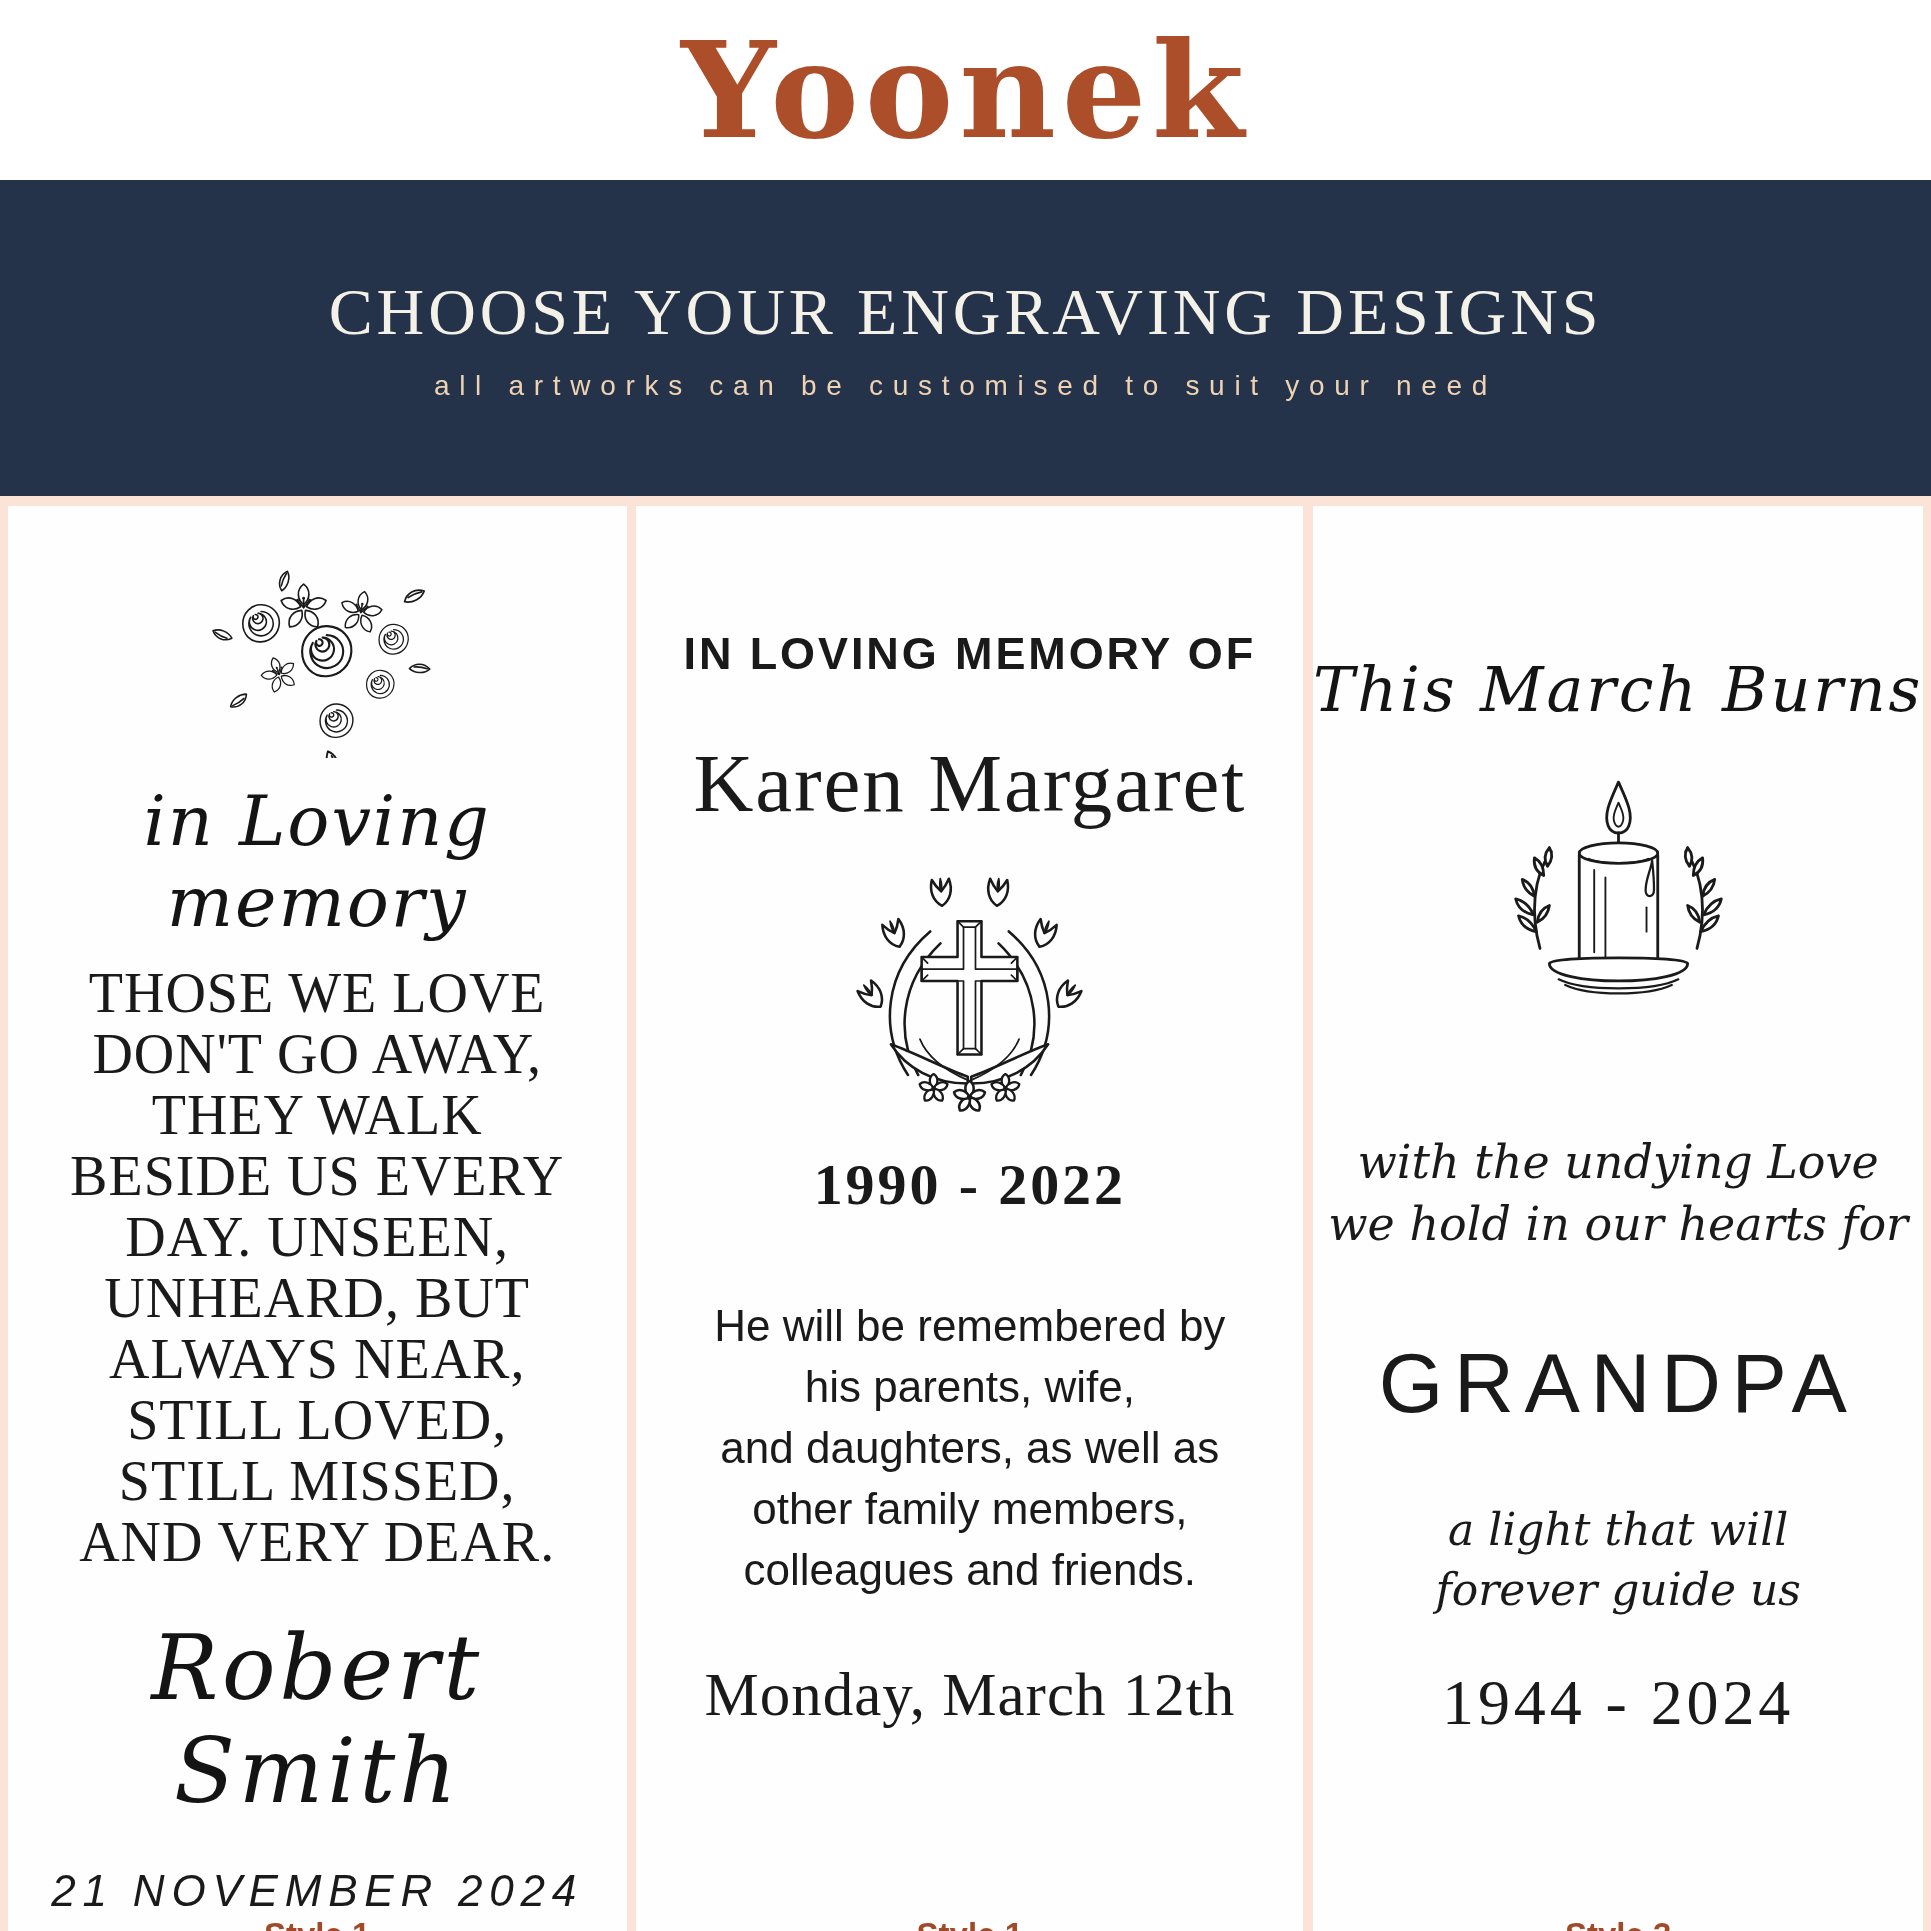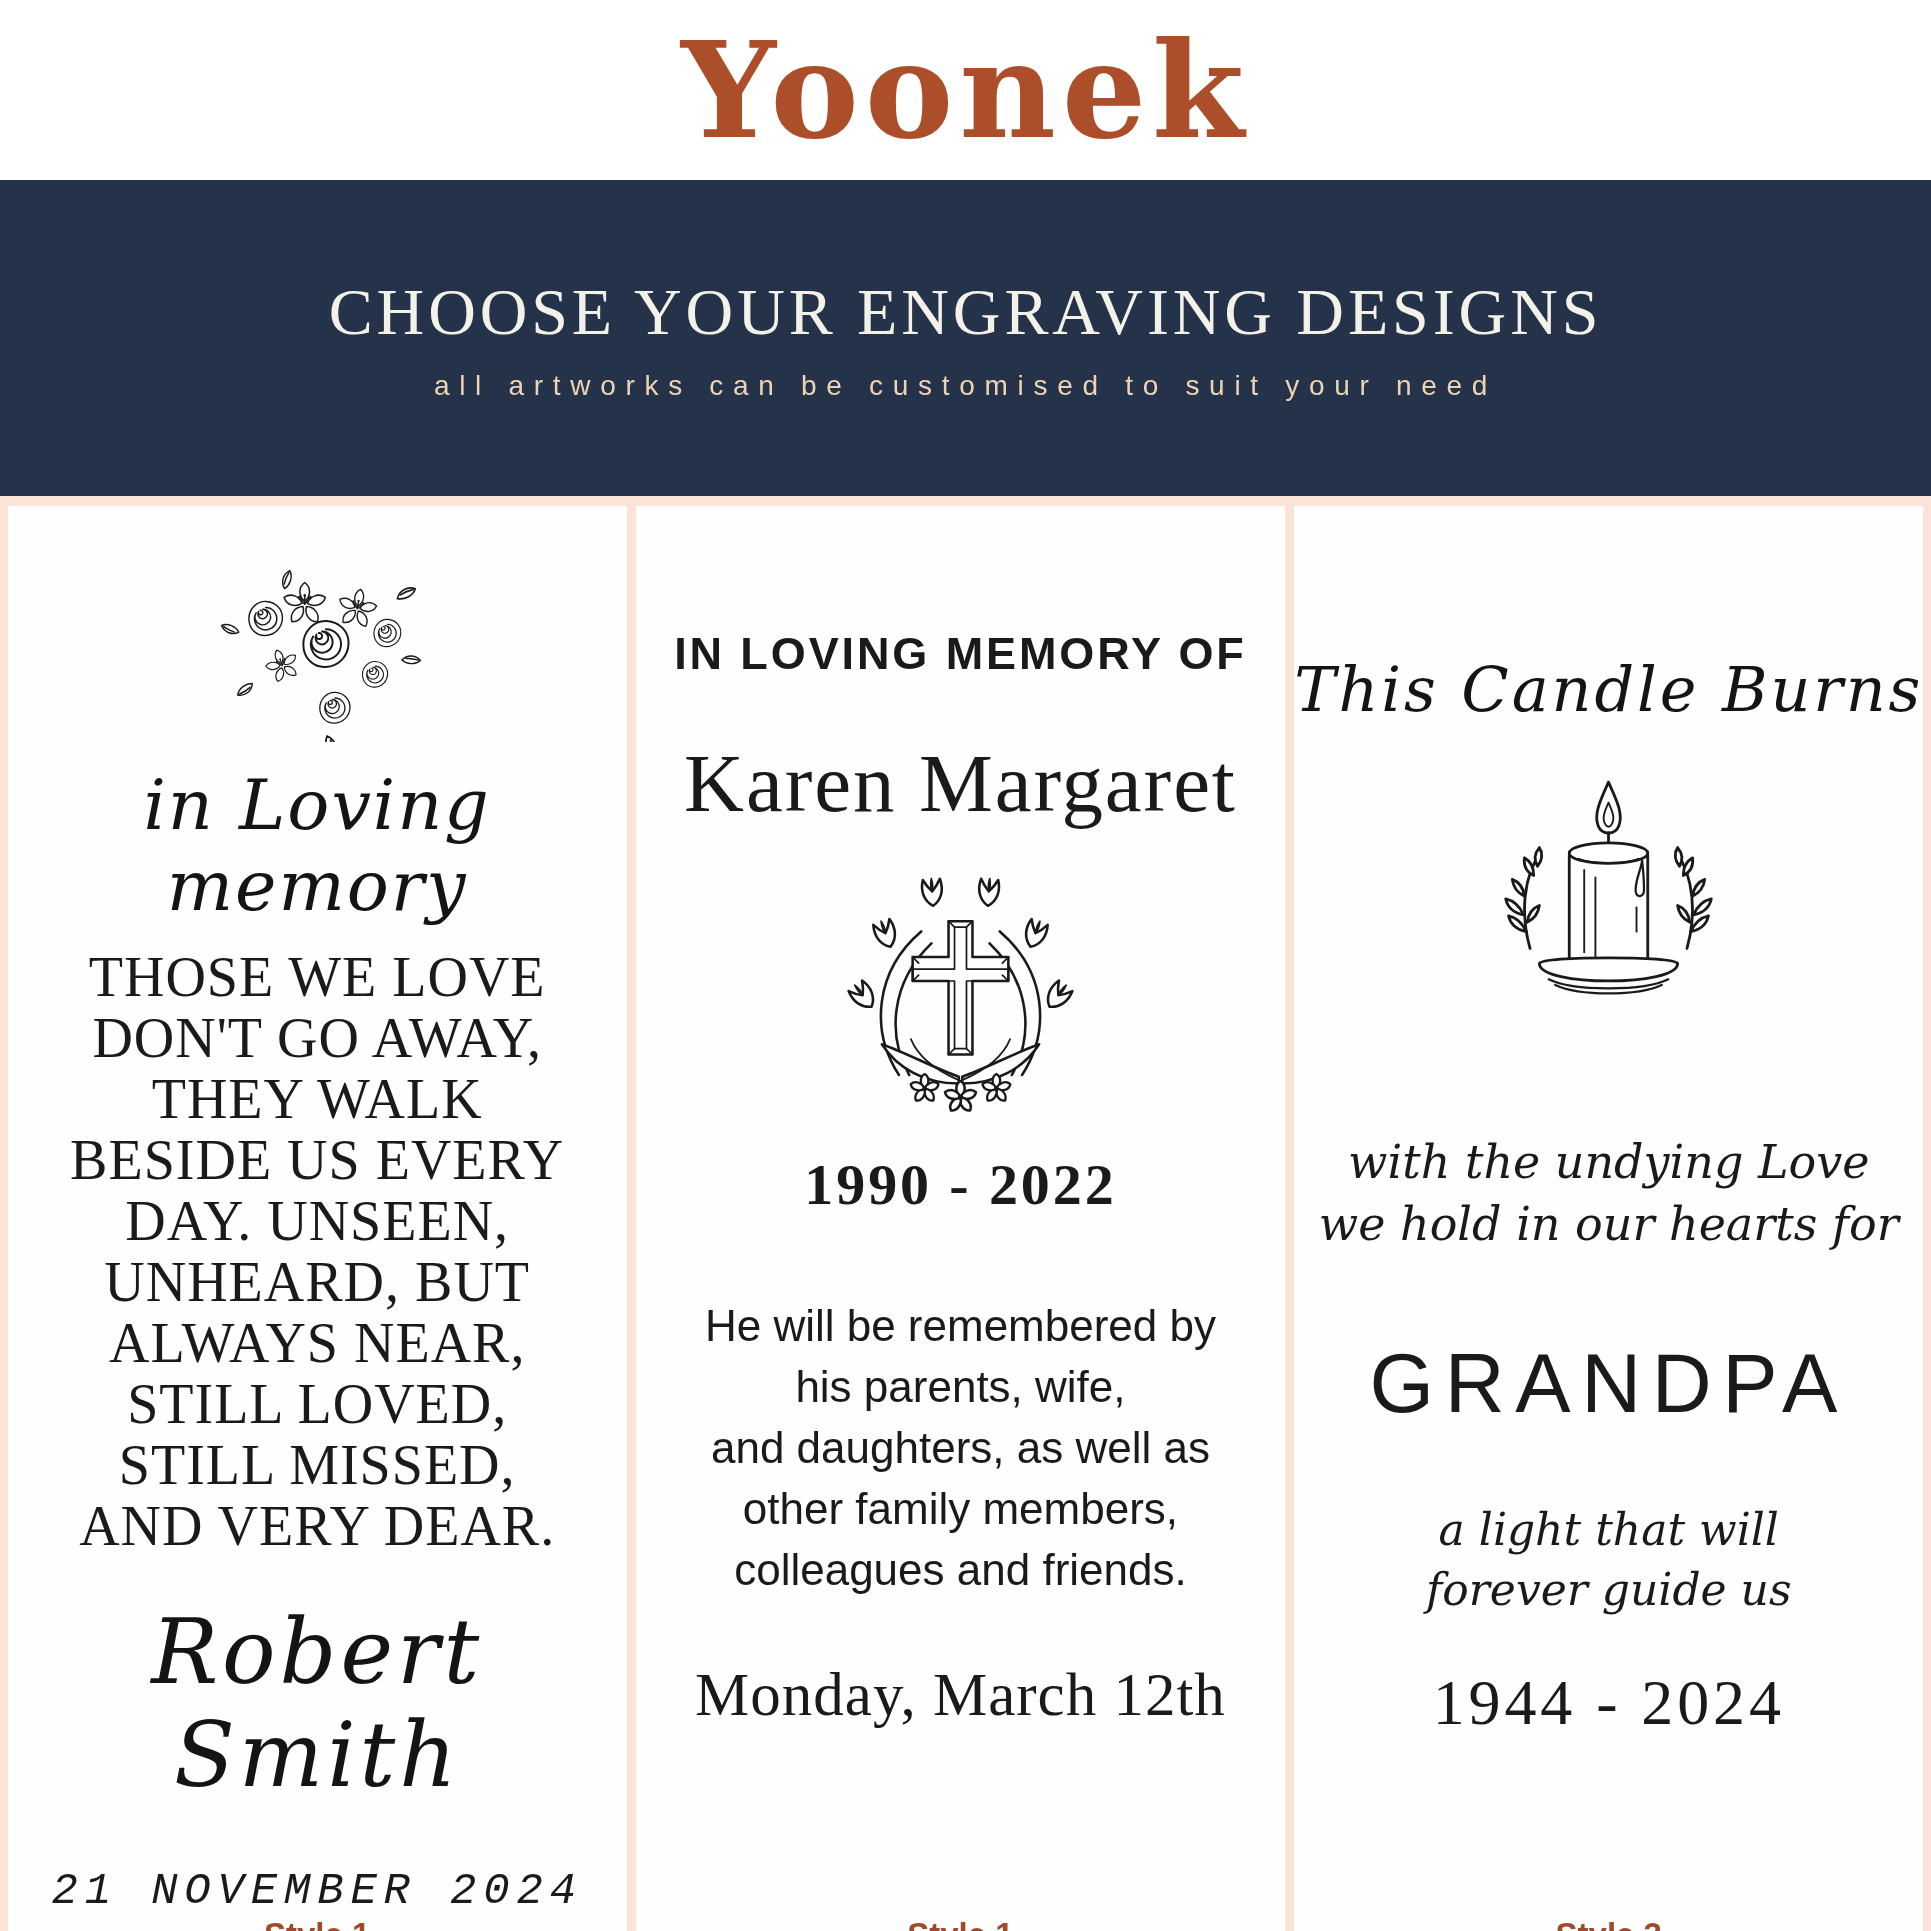--- a/index.html
+++ b/index.html
@@ -43,21 +43,21 @@
   .art { display:block; }
   .art path, .art circle, .art ellipse { vector-effect:none; }
 
   .script { font-family:"DejaVu Serif", serif; font-style:italic; color:#141414; }
 
   
   .heart-art { width:338px; height:301px; margin-top:58px; }
   .script-heading1 { font-size:70px; line-height:1.15; letter-spacing:1.9px; margin-top:23px; }
   .poem { margin-top:21px; font-size:56px; line-height:61px; letter-spacing:1px; font-family:"Liberation Serif", serif; }
   .name1 { font-size:89px; line-height:1.15; margin-top:44px; letter-spacing:3.9px; }
-  .date1 { font-family:Liberation Mono, monospace; font-style:italic; font-size:44px; letter-spacing:6.8px; margin-top:60px; }
+  .date1 { font-family:Liberation Sans, sans-serif; font-style:italic; font-size:44px; letter-spacing:6.8px; margin-top:44px; }
   .style-label {
     margin-top:auto; margin-bottom:17.4px;
     font-family:"Liberation Sans", sans-serif; font-weight:700; font-size:33px; color:#a04a28;
   }
   
   .heading2 { margin-top:122px; font-family:"Liberation Sans", sans-serif; font-weight:700; font-size:45px; letter-spacing:2.9px; white-space:nowrap; }
   .name2 { margin-top:58px; font-size:83px; font-weight:500; letter-spacing:1.9px; line-height:1.1; white-space:nowrap; }
   .wreath-art { width:319px; height:282px; margin-top:17.4px; }
   .years2 { margin-top:23px; font-family:Liberation Serif, serif; font-weight:700; font-size:58px; letter-spacing:2.9px; }
   .body2 { margin-top:77px; font-family:"Liberation Sans", sans-serif; font-size:44px; line-height:61px; }
@@ -202,21 +202,21 @@
         <div>and daughters, as well as</div>
         <div>other family members,</div>
         <div>colleagues and friends.</div>
       </div>
 
       <div class="date2">Monday, March 12th</div>
       <div class="style-label">Style 1</div>
     </article>
 
     <article class="card card3">
-      <div class="script script-heading3">This Candle Burns</div>
+      <div class="script script-heading3">This March Burns</div>
 
       <svg class="art candle-art" viewBox="0 0 320 330">
         <defs>
           <g id="c-sprig">
             <path d="M0,0 C-10,-36 -8,-76 12,-104" fill="none"></path>
             <path d="M-4,-18 C-14,-20 -21,-26 -23,-35 C-14,-33 -8,-27 -4,-18 Z"></path>
             <path d="M-7,-36 C-17,-38 -24,-44 -26,-53 C-17,-51 -11,-45 -7,-36 Z"></path>
             <path d="M-3,-28 C5,-32 9,-38 10,-46 C2,-43 -2,-36 -3,-28 Z"></path>
             <path d="M-6,-56 C-14,-60 -18,-66 -19,-74 C-11,-71 -7,-64 -6,-56 Z"></path>
             <path d="M4,-78 C-4,-82 -7,-89 -6,-97 C1,-93 4,-86 4,-78 Z"></path>

